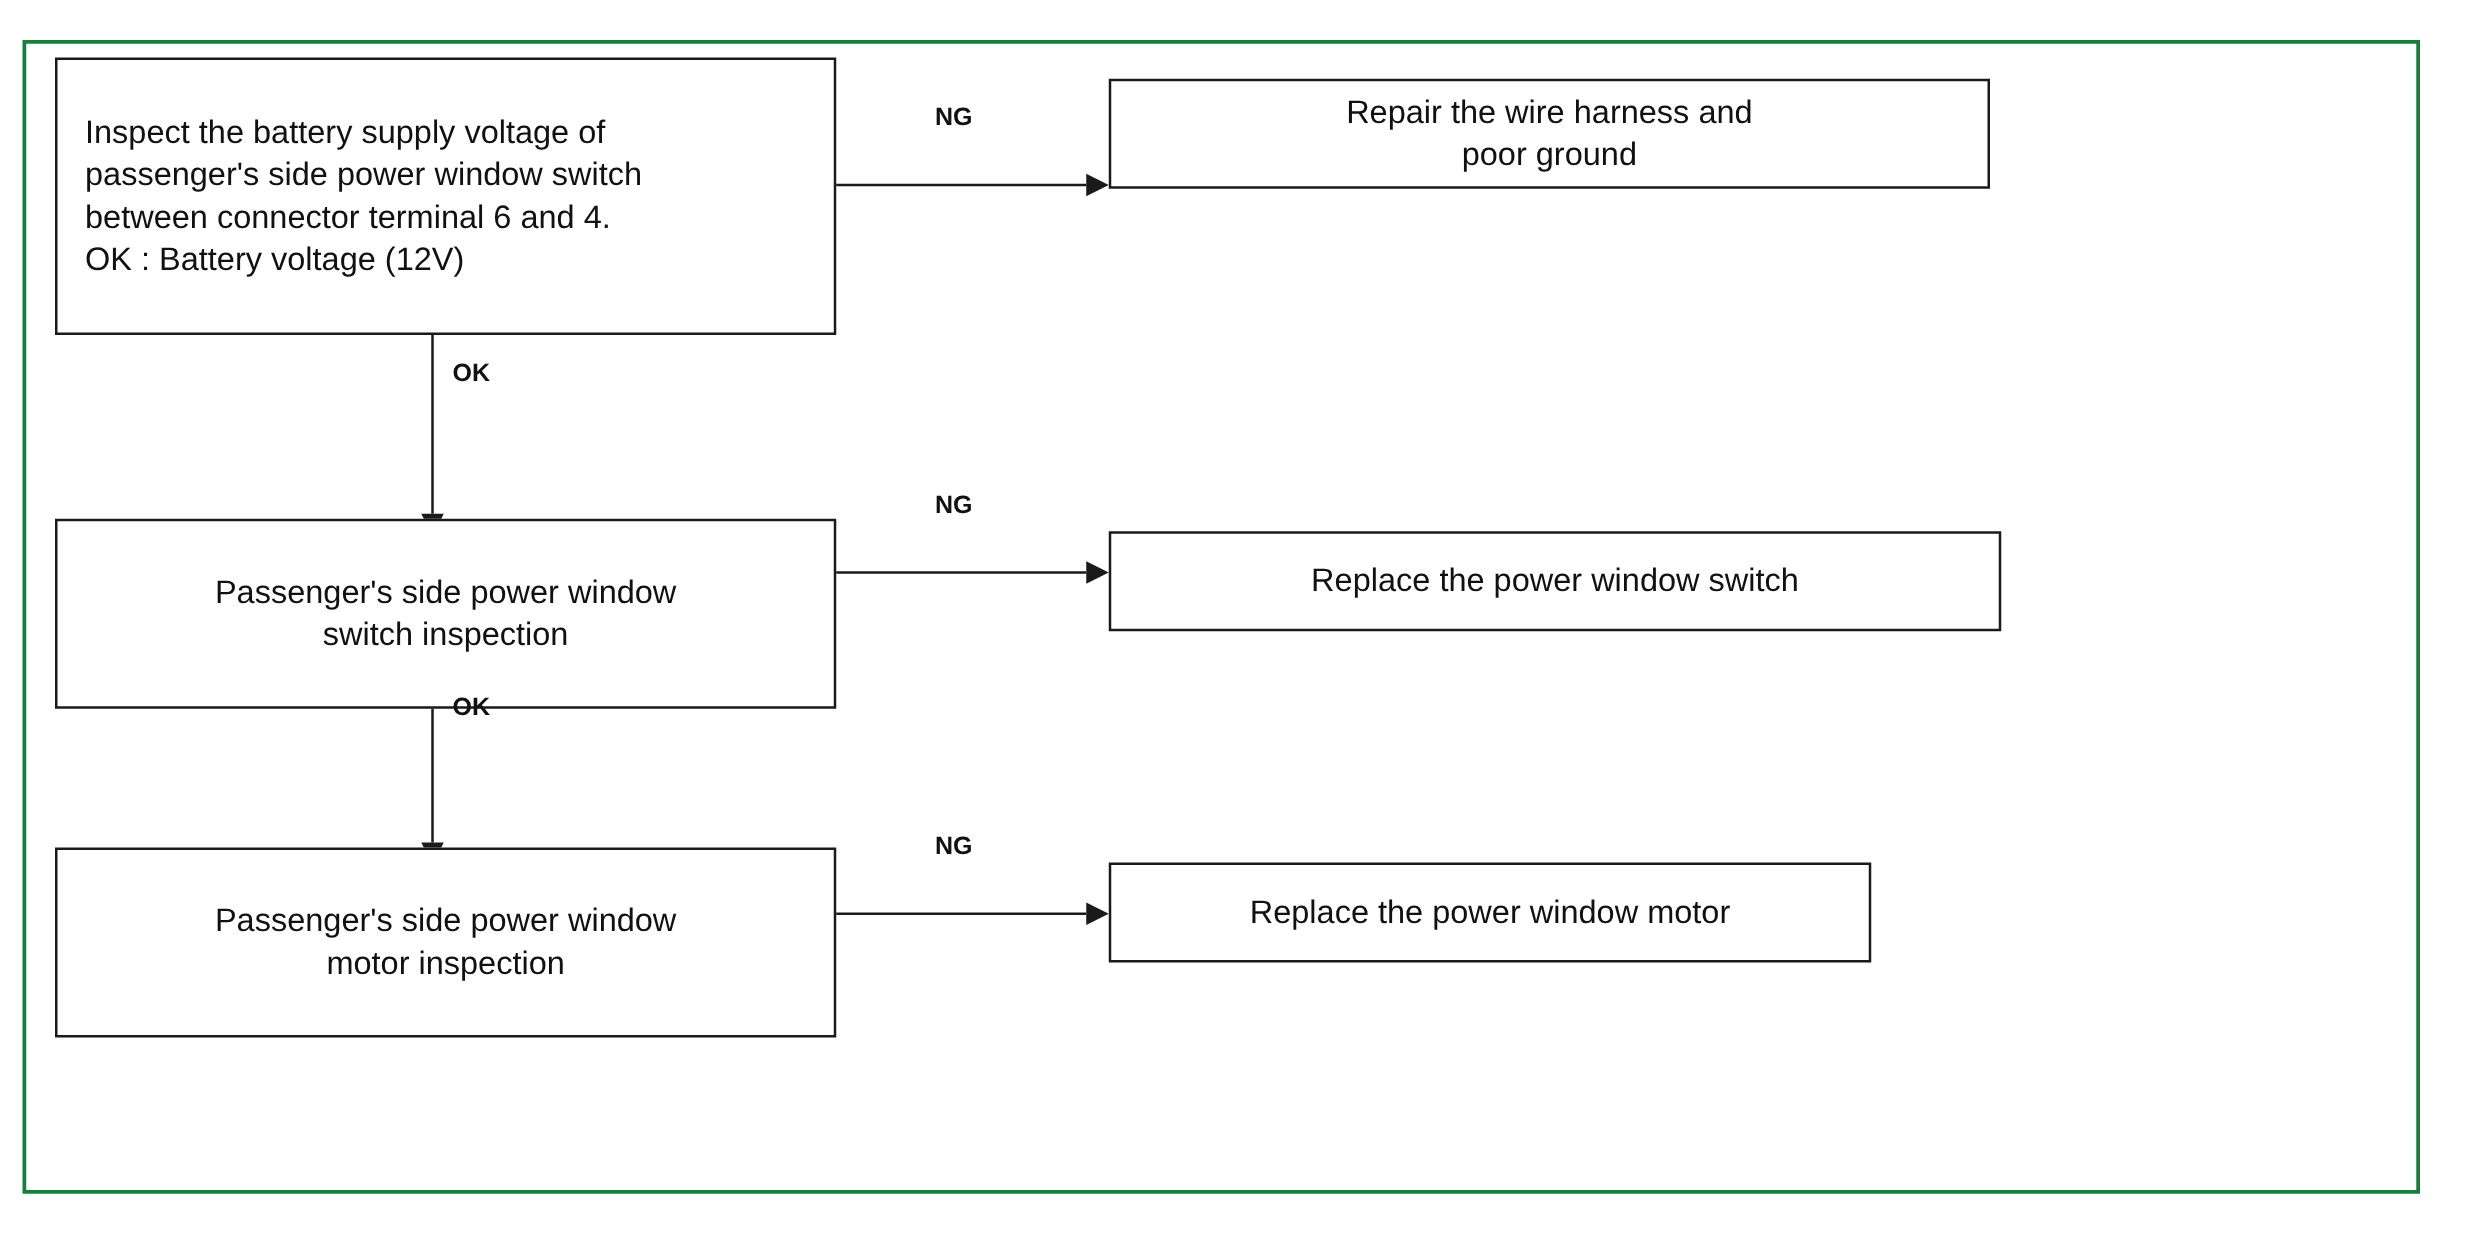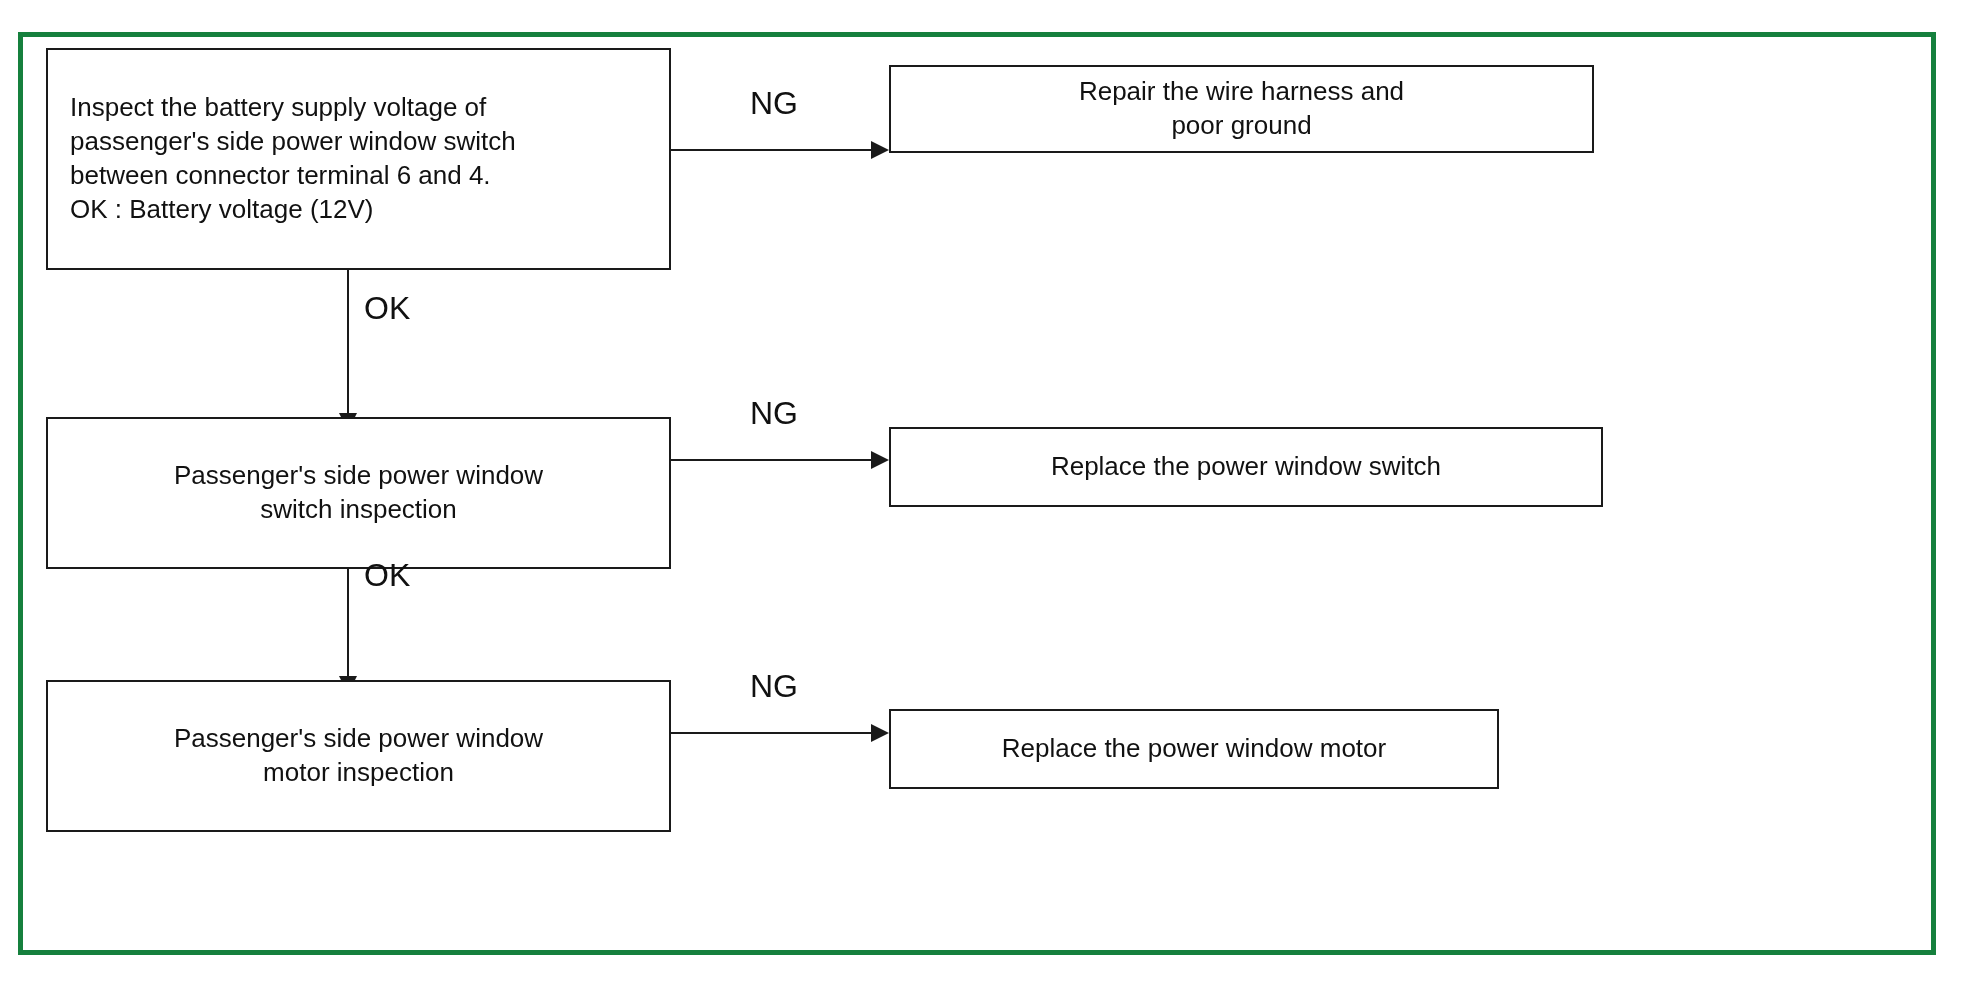--- a/index.html
+++ b/index.html
@@ -13,21 +13,21 @@
     font-family: "Liberation Sans", sans-serif;
     overflow: hidden;
   }
 
   #diagram-frame {
     position: absolute;
     left: 18px;
     top: 32px;
     width: 1918px;
     height: 923px;
-    border: 5px solid #15803d;
+    border: 3px solid #15803d;
     background: #ffffff;
     box-sizing: border-box;
   }
 
   .node {
     position: absolute;
     border: 2px solid #1a1a1a;
     background: #ffffff;
     box-sizing: border-box;
     display: flex;
@@ -77,22 +77,22 @@
   .arrow-down {
     position: absolute;
     width: 0;
     height: 0;
     border-left: 9px solid transparent;
     border-right: 9px solid transparent;
     border-top: 18px solid #1a1a1a;
   }
   .edge-label {
     position: absolute;
-    font-size: 32px;
-    font-weight: normal;
+    font-size: 20px;
+    font-weight: bold;
     color: #111111;
     white-space: nowrap;
   }
 </style>
 </head>
 <body>
 
 <div id="diagram-frame">
 
   <div class="node left" style="left: 23px; top: 11px; width: 625px; height: 222px;">
@@ -134,17 +134,17 @@
 
   <div class="node center" style="left: 23px; top: 643px; width: 625px; height: 152px;">
     <span class="node-text">Passenger's side power window
 motor inspection</span>
   </div>
 
   <div class="h-line" style="left: 648px; top: 695px; width: 200px;"></div>
   <div class="arrow-right" style="left: 848px; top: 687px;"></div>
   <div class="edge-label" style="left: 727px; top: 631px;">NG</div>
 
-  <div class="node center" style="left: 866px; top: 672px; width: 610px; height: 80px;">
+  <div class="node center" style="left: 866px; top: 655px; width: 610px; height: 80px;">
     <span class="node-text">Replace the power window motor</span>
   </div>
 
 </div>
 
 </body></html>

